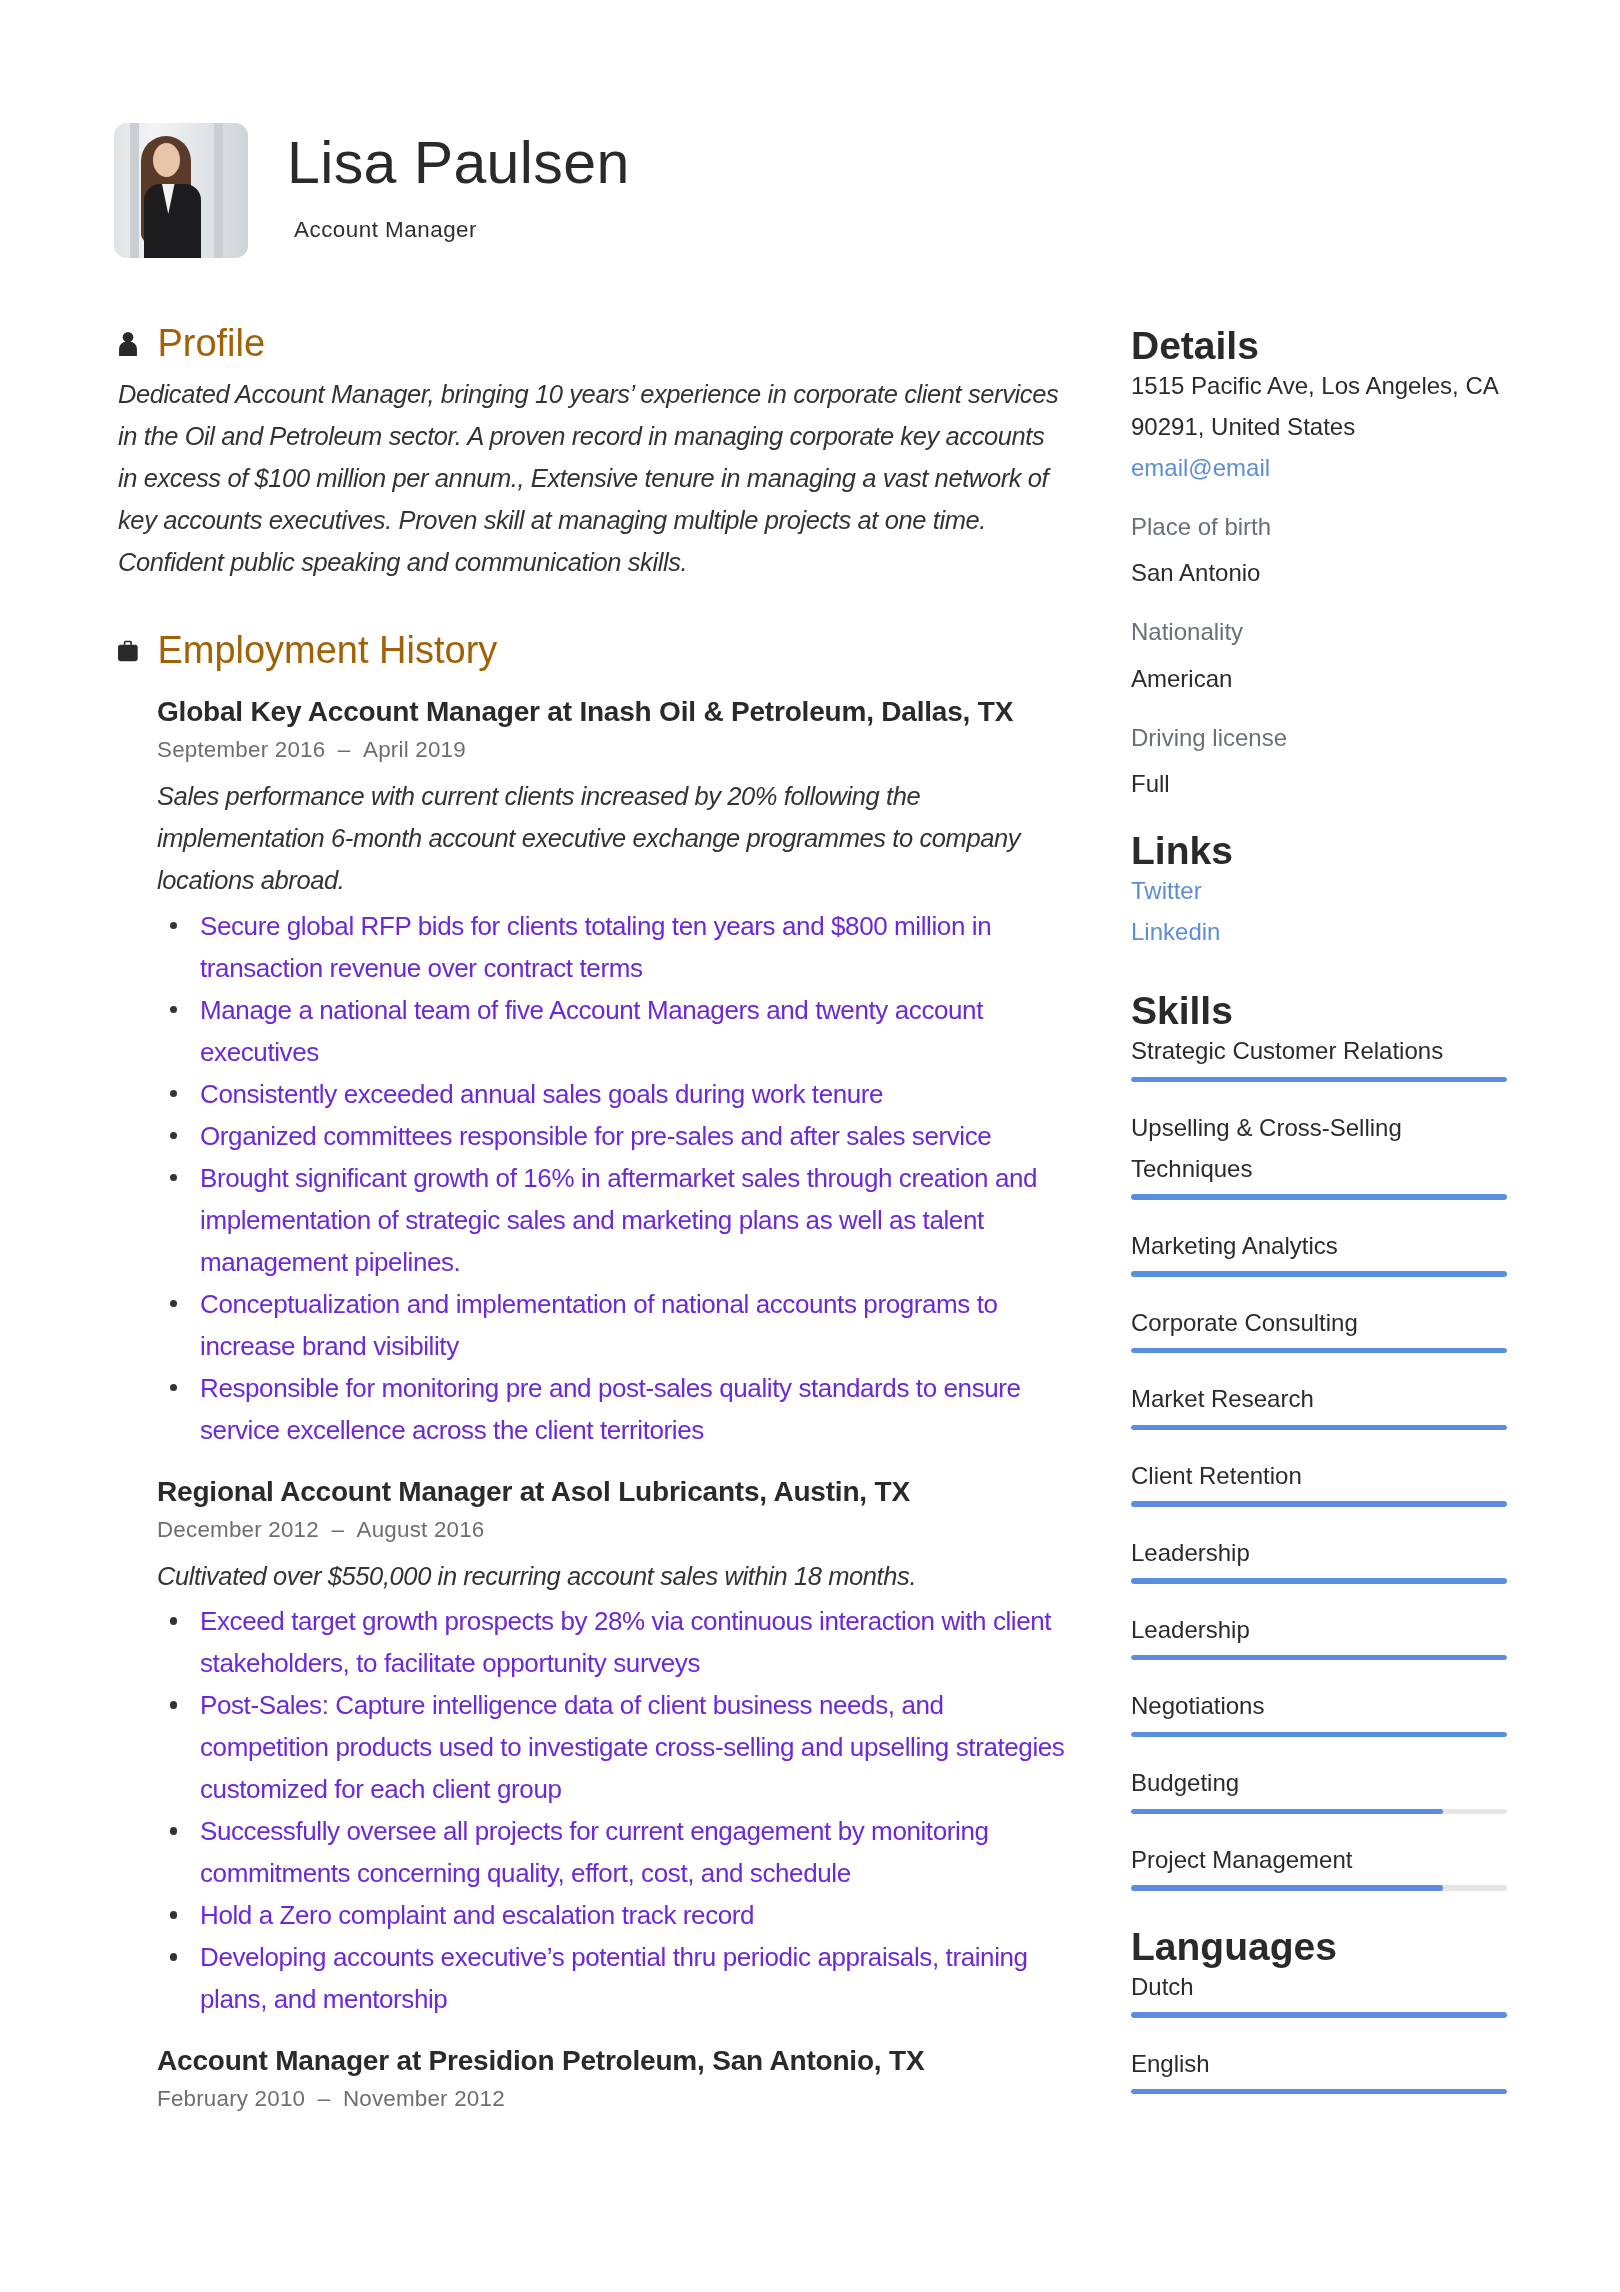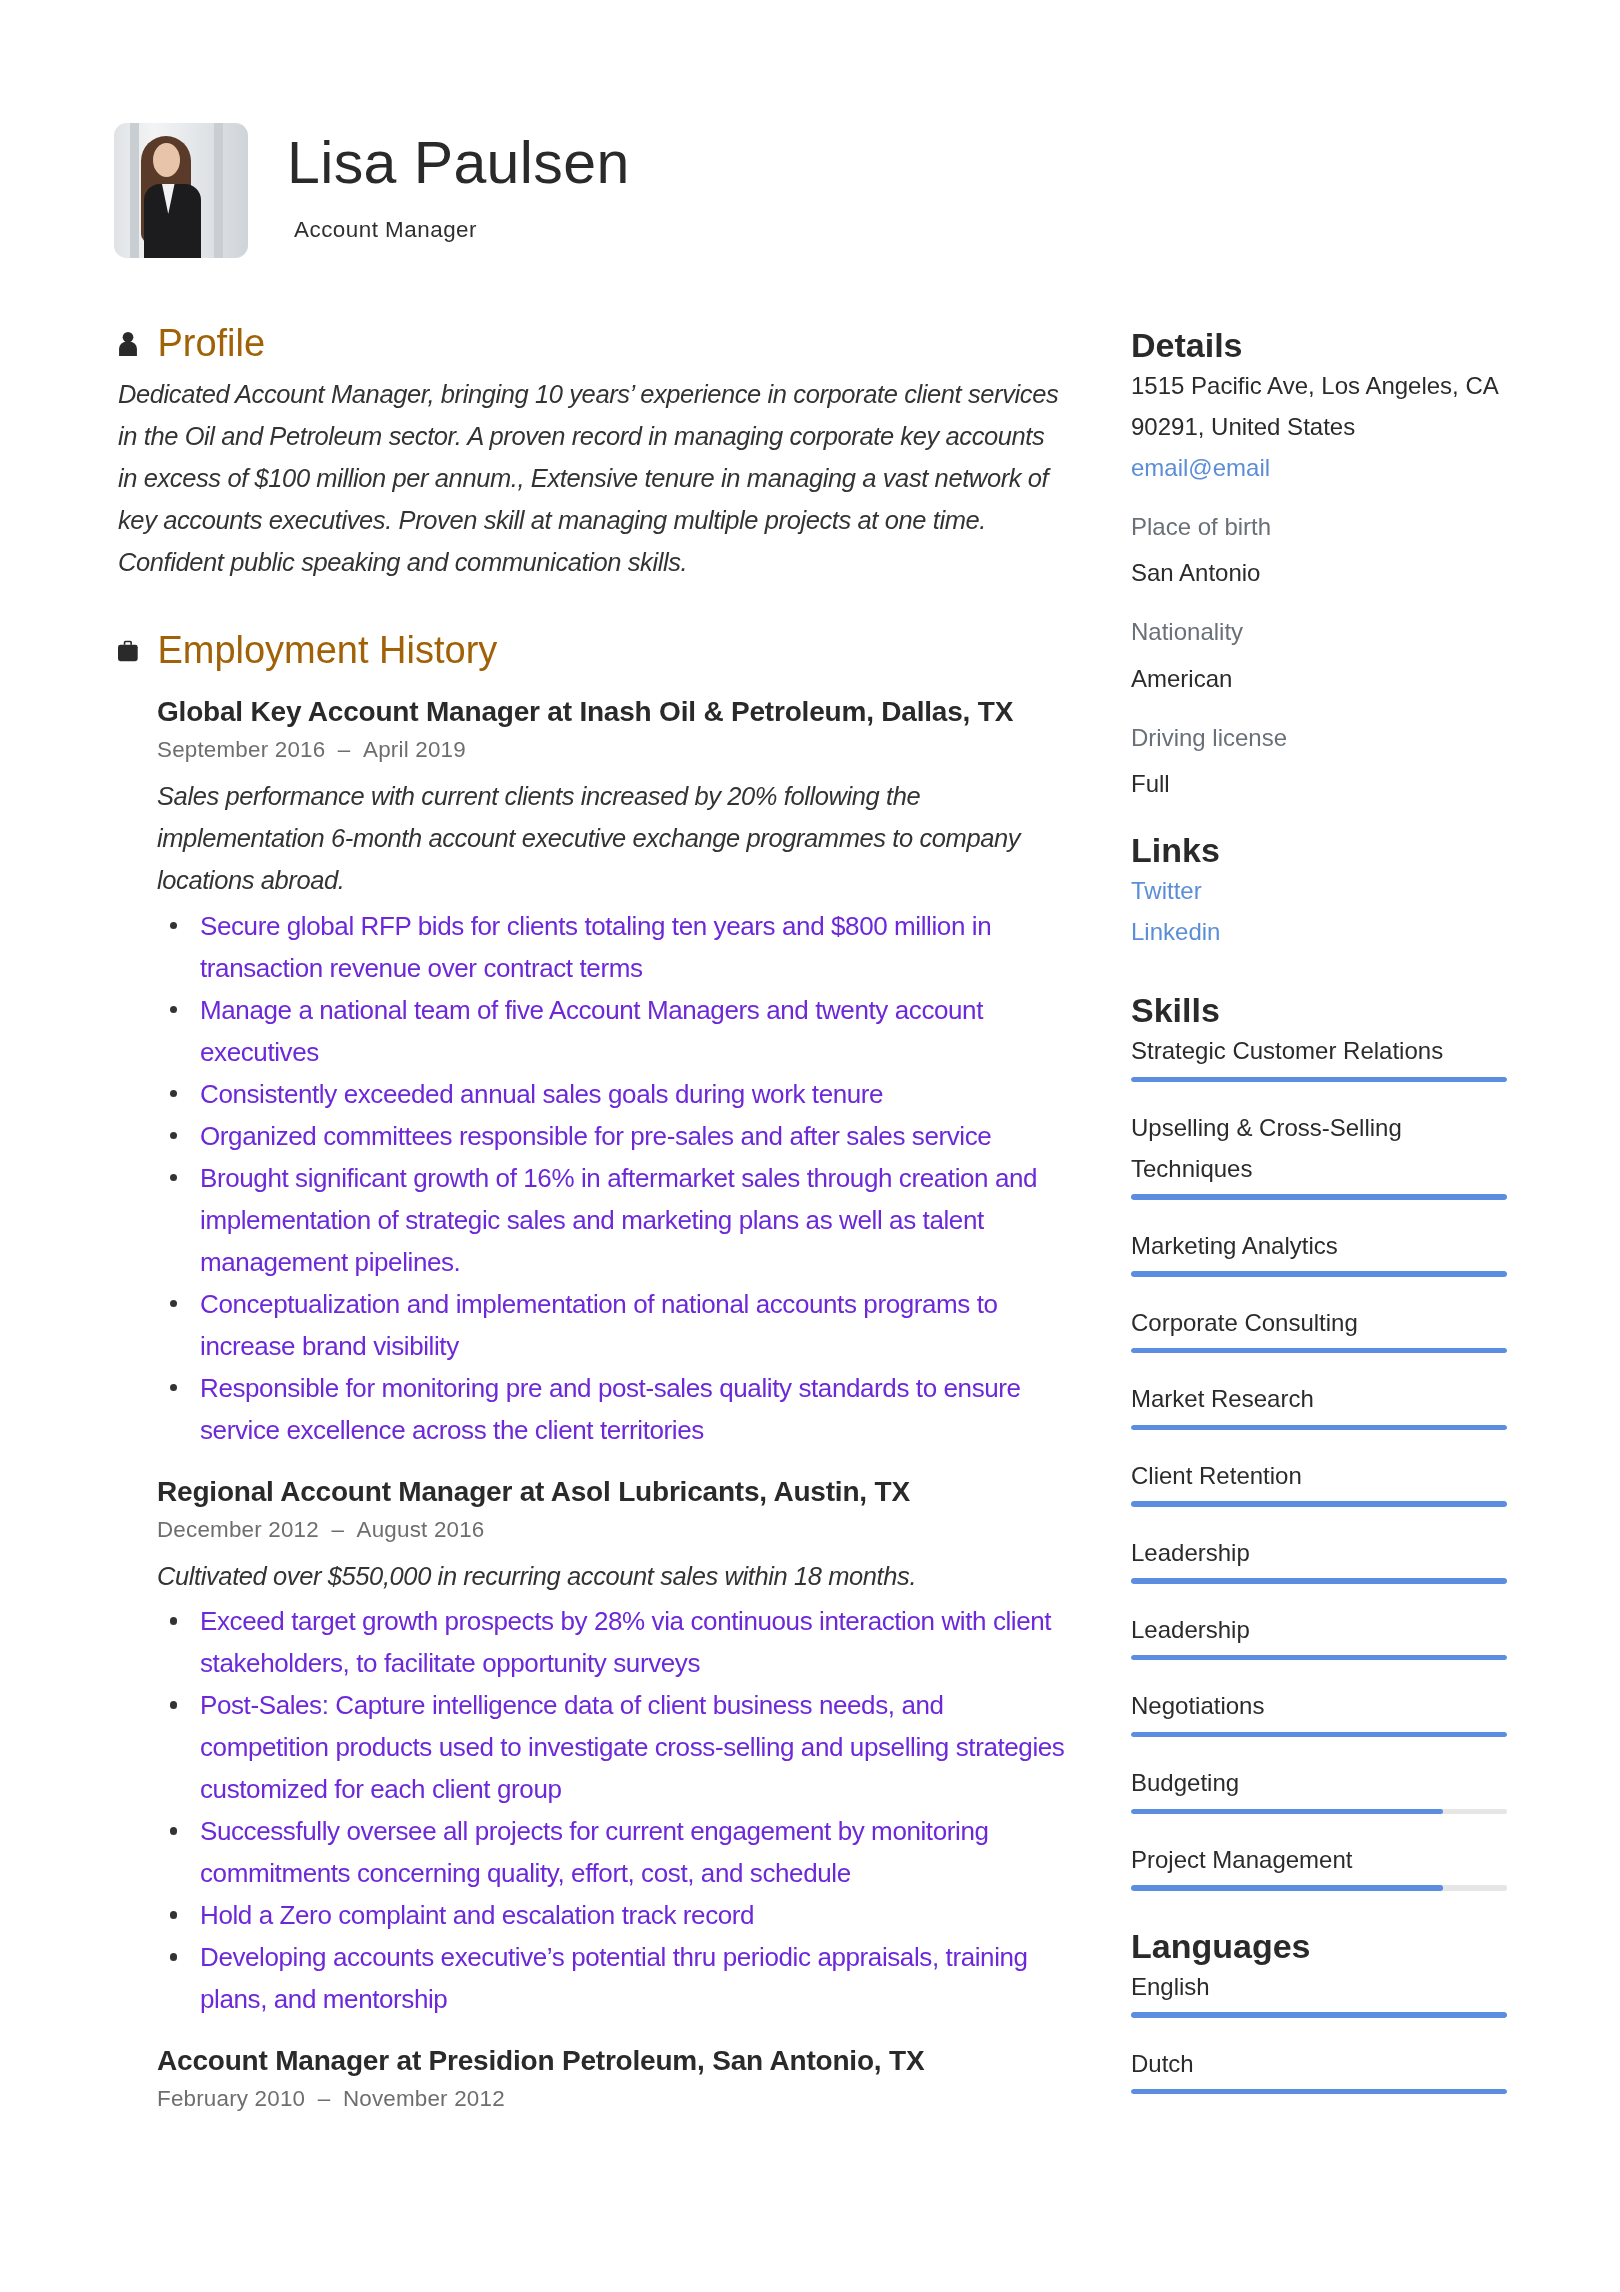--- a/index.html
+++ b/index.html
@@ -24,21 +24,21 @@
   .indent { margin-left:39px; }
   .italic-p { font-style:italic; font-size:25.5px; line-height:42px; color:#333; margin:7.2px 0 0 0; letter-spacing:-0.4px; }
   .job-title { font-size:28px; font-weight:600; color:#2a2a2a; margin-top:18px; line-height:41px; letter-spacing:-0.2px; }
   .job-dates { font-size:22.4px; color:#6e6e6e; line-height:36px; letter-spacing:0.2px; }
   .job-dates .dash { margin:0 12.5px; }
   ul.bullets { list-style:none; margin:3.6px 0 0 0; padding:0; }
   ul.bullets li { position:relative; padding-left:43px; font-size:26px; line-height:42px; color:#6d28d9; letter-spacing:-0.4px; }
   ul.bullets li::before { content:""; position:absolute; left:12.5px; top:17px; width:7.2px; height:7.2px; border-radius:50%; background:#333; }
 
   .right { position:absolute; left:1131px; top:326px; width:376px; }
-  .r-head { font-size:34px; font-weight:700; color:#2a2a2a; line-height:39px; }
+  .r-head { font-size:39px; font-weight:700; color:#2a2a2a; line-height:39px; }
   .r-text { font-size:24px; color:#2b2b2b; line-height:41px; }
   .r-label { font-size:24px; color:#6a7078; line-height:41px; }
   .r-link { font-size:24px; color:#5b8ed6; line-height:41px; text-decoration:none; display:block; }
   .skill-name { font-size:24px; color:#2b2b2b; line-height:41px; }
   .bar { height:5.4px; background:#e6e6e6; border-radius:2.7px; margin:5.4px 0 25px 0; position:relative; overflow:hidden; }
   .bar .fill { position:absolute; left:0; top:0; bottom:0; background:#5b8ee0; border-radius:2.7px; }
 </style>
 </head>
 <body>
 
@@ -203,26 +203,26 @@
         <div class="skill-name">Project Management</div>
         <div class="bar">
           <div class="fill" style="width: 83%; background: rgb(91, 142, 224);"></div>
         </div>
       </div>
     </div>
 
   <div class="r-head" style="margin-top:36px;">Languages</div>
   <div id="languages-list">
       <div>
+        <div class="skill-name">Dutch</div>
+        <div class="bar">
+          <div class="fill" style="width: 100%; background: rgb(91, 142, 224);"></div>
+        </div>
+      </div>
+      <div>
         <div class="skill-name">English</div>
         <div class="bar">
           <div class="fill" style="width: 100%; background: rgb(91, 142, 224);"></div>
         </div>
       </div>
-      <div>
-        <div class="skill-name">Dutch</div>
-        <div class="bar">
-          <div class="fill" style="width: 100%; background: rgb(91, 142, 224);"></div>
-        </div>
-      </div>
     </div>
 </div>
 
 
 </body></html>

